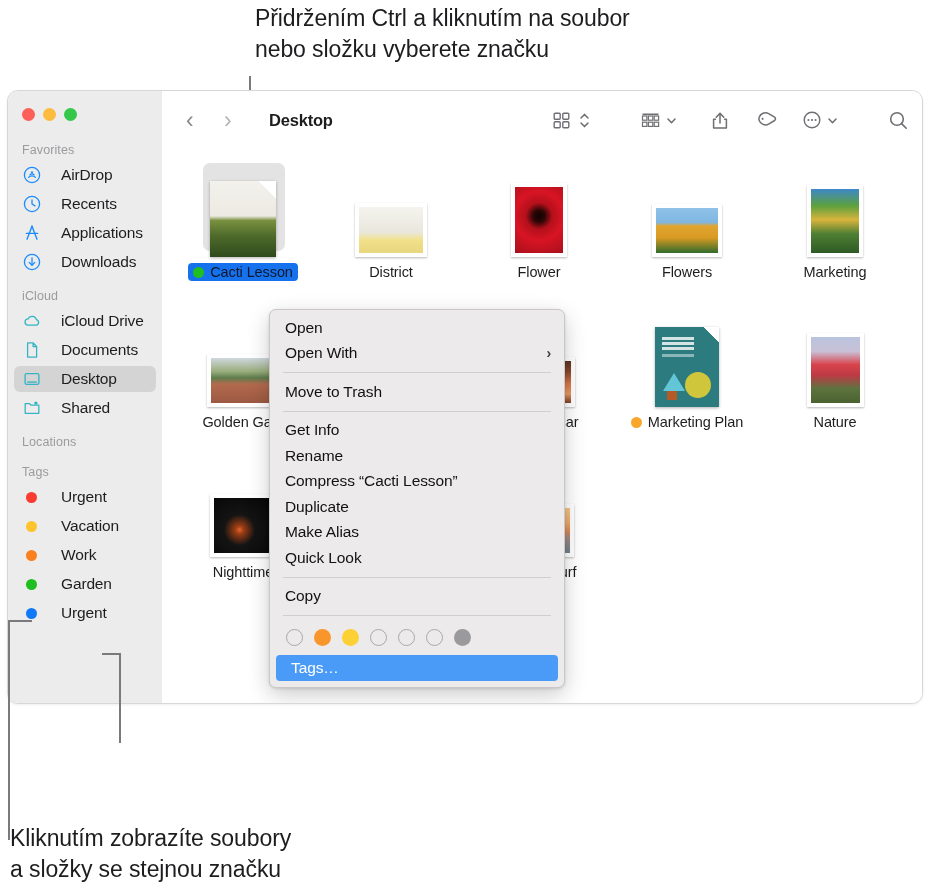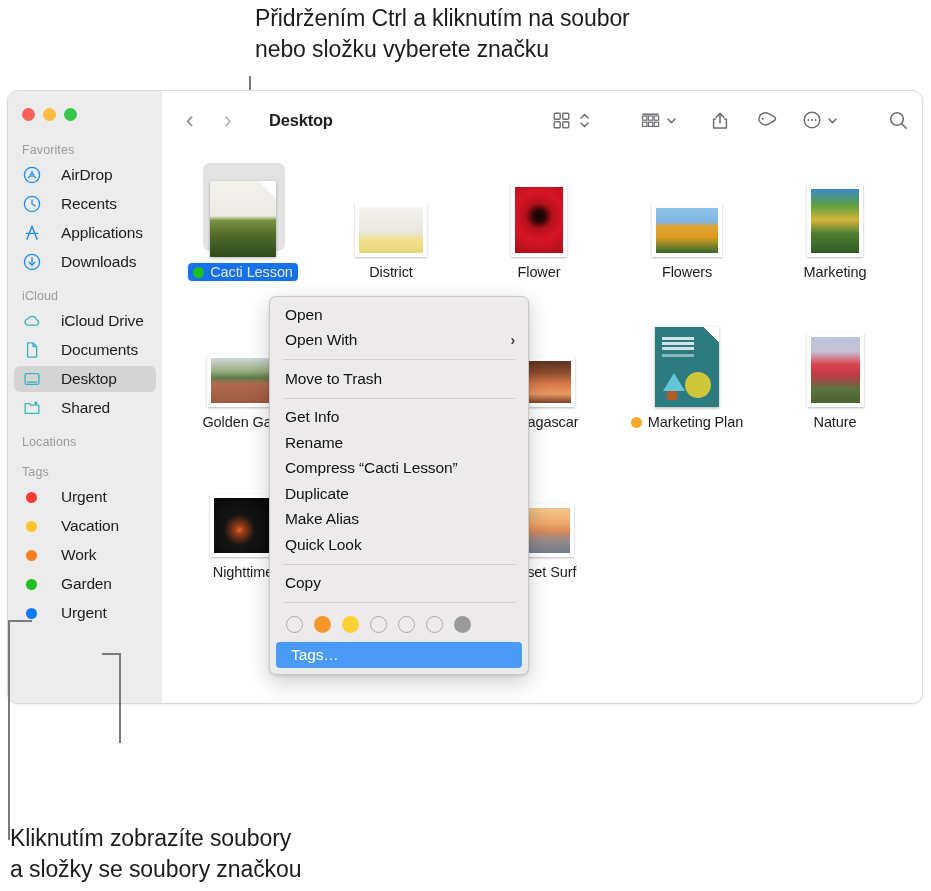--- a/index.html
+++ b/index.html
@@ -141,35 +141,35 @@
     font-size: 14.5px;
     color: #1d1d1f;
     letter-spacing: -0.1px;
     display: inline-flex;
     align-items: center;
     gap: 6px;
     padding: 1px 5px;
     border-radius: 4px;
     white-space: nowrap;
   }
-  .label.sel { background: #1672ec; color: #e5e5e5; }
+  .label.sel { background: #1672ec; color: #0f172a; }
   .label .ldot { width: 11px; height: 11px; border-radius: 50%; flex:0 0 11px; }
 
   .sel-tile {
     position: absolute;
     width: 82px; height: 88px;
     background: #e3e3e3;
     border-radius: 7px;
   }
 
   
   #ctxmenu {
     position: absolute;
-    left: 261px; top: 205px;
-    width: 260px;
+    left: 261px; top: 218px;
+    width: 296px;
     background: #eceaea;
     border: 0.5px solid #c9c7c7;
     border-radius: 7px;
     box-shadow: 0 7px 22px rgba(0,0,0,0.20), 0 1px 3px rgba(0,0,0,0.12);
     padding: 5px 0 6px 0;
     z-index: 40;
   }
   .mi {
     position: relative;
     height: 25.5px;
@@ -540,14 +540,14 @@
     </div>
   </div>
 
   <div class="leader leader-h" style="left:8px;  top:620px; width:24px;"></div>
   <div class="leader leader-v" style="left:8px;  top:620px; height:220px;"></div>
 
   <div class="leader leader-h" style="left:102px; top:653px; width:18px;"></div>
   <div class="leader leader-v" style="left:119px; top:653px; height:90px;"></div>
 
   <div class="caption" id="caption-bot">Kliknutím zobrazíte soubory
-a složky se soubory značkou</div>
+a složky se stejnou značku</div>
 </div>
 
 </body></html>

